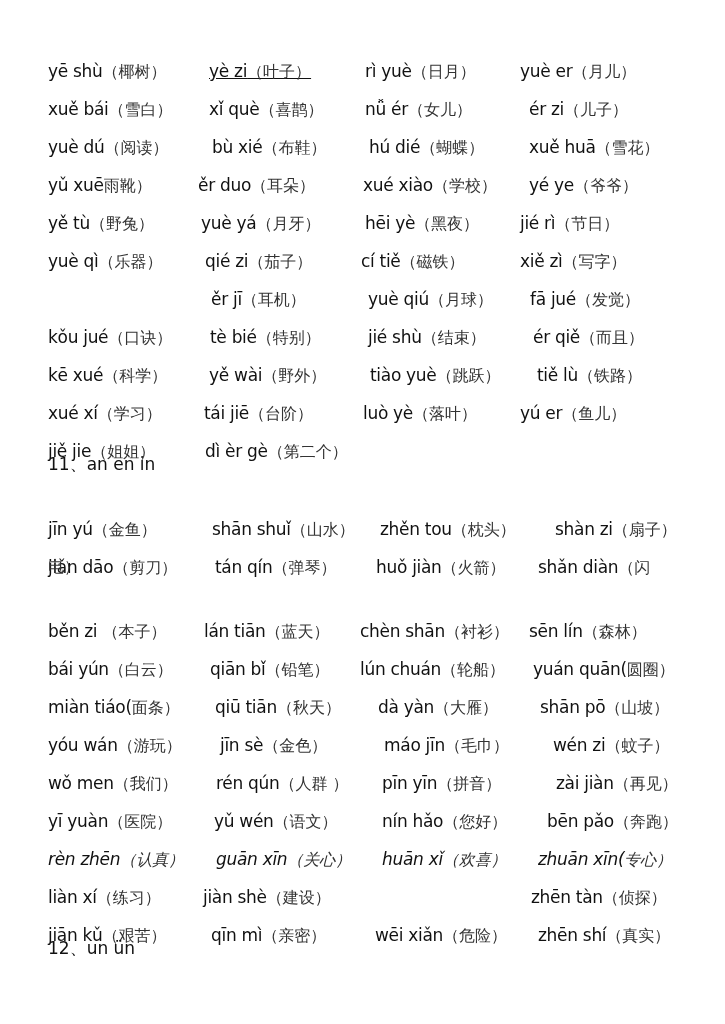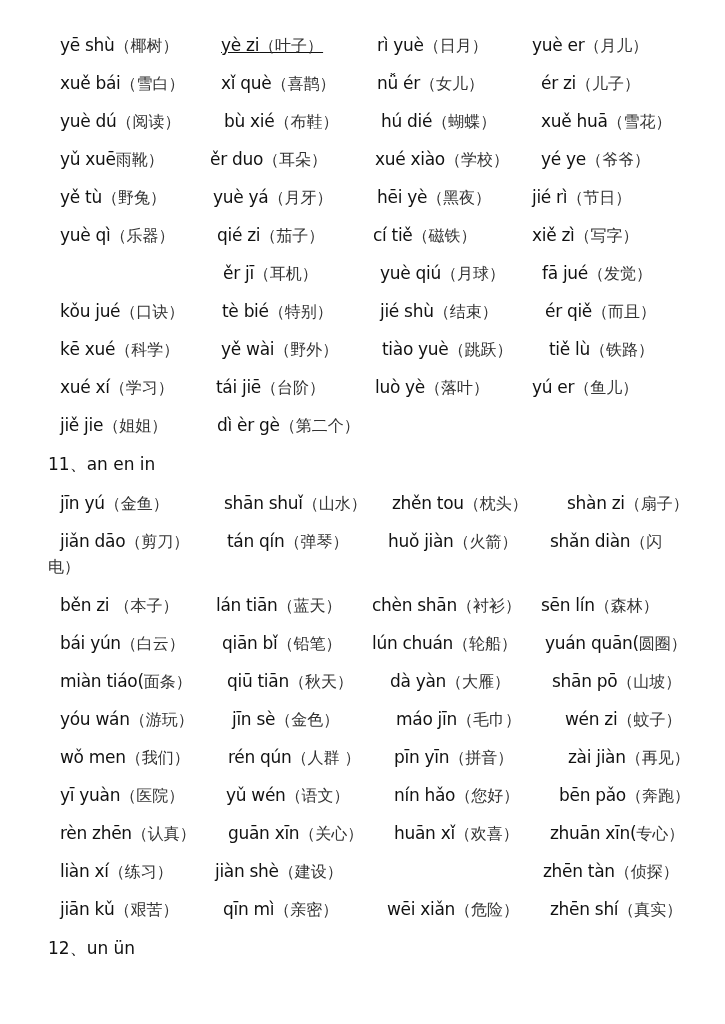--- a/index.html
+++ b/index.html
@@ -10,24 +10,25 @@
     body {
       width: 725px;
       height: 1024px;
       position: relative;
       overflow: hidden;
       font-family: "DejaVu Sans", sans-serif;
       color: #111111;
     }
     .line {
       position: absolute;
-      left: 12px;
+      left: 0;
       width: 643px;
       height: 28px;
       white-space: nowrap;
+      margin-top: 26px;
     }
     .word {
       position: absolute;
       top: 0;
       font-size: 17px;
       line-height: 28px;
       white-space: nowrap;
     }
     .py {
       font-family: "DejaVu Sans", sans-serif;
@@ -164,21 +165,21 @@
       <span class="word" style="left: 216px;"><span class="py">rén qún</span><span class="hz">（人群 ）</span></span>
       <span class="word" style="left: 382px;"><span class="py">pīn yīn</span><span class="hz">（拼音）</span></span>
       <span class="word" style="left: 556px;"><span class="py">zài jiàn</span><span class="hz">（再见）</span></span>
     </div>
     <div class="line" style="top: 781px;">
       <span class="word" style="left: 48px;"><span class="py">yī yuàn</span><span class="hz">（医院）</span></span>
       <span class="word" style="left: 214px;"><span class="py">yǔ wén</span><span class="hz">（语文）</span></span>
       <span class="word" style="left: 382px;"><span class="py">nín hǎo</span><span class="hz">（您好）</span></span>
       <span class="word" style="left: 547px;"><span class="py">bēn pǎo</span><span class="hz">（奔跑）</span></span>
     </div>
-    <div class="line" style="top: 819px;">
+    <div class="line" style="top: 819px; font-style: italic;">
       <span class="word" style="left: 48px;"><span class="py">rèn zhēn</span><span class="hz">（认真）</span></span>
       <span class="word" style="left: 216px;"><span class="py">guān xīn</span><span class="hz">（关心）</span></span>
       <span class="word" style="left: 382px;"><span class="py">huān xǐ</span><span class="hz">（欢喜）</span></span>
       <span class="word" style="left: 538px;"><span class="py">zhuān xīn(</span><span class="hz">专心）</span></span>
     </div>
     <div class="line" style="top: 857px;">
       <span class="word" style="left: 48px;"><span class="py">liàn xí</span><span class="hz">（练习）</span></span>
       <span class="word" style="left: 203px;"><span class="py">jiàn shè</span><span class="hz">（建设）</span></span>
       <span class="word" style="left: 531px;"><span class="py">zhēn tàn</span><span class="hz">（侦探）</span></span>
     </div>

